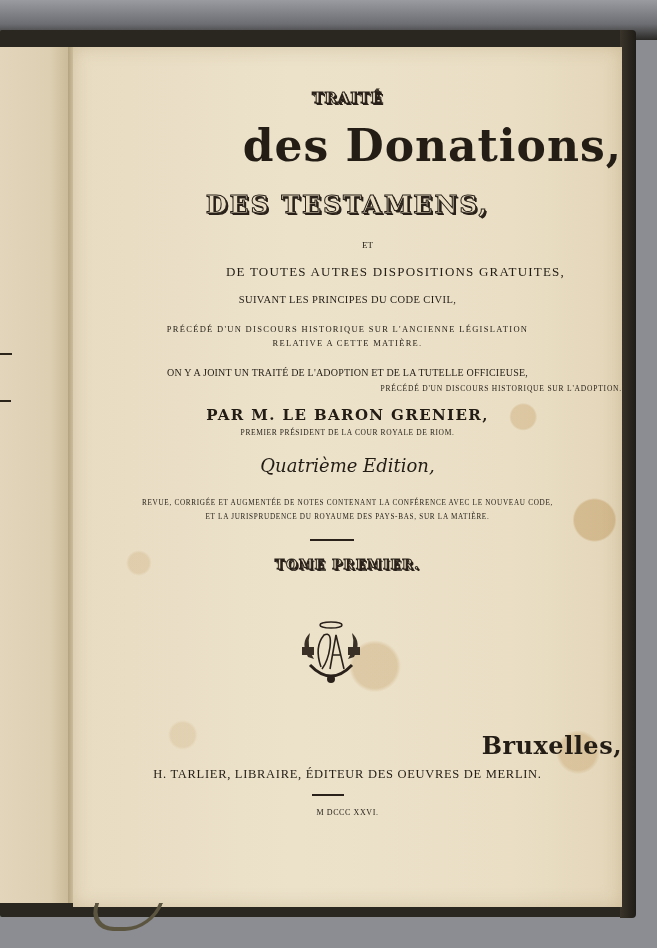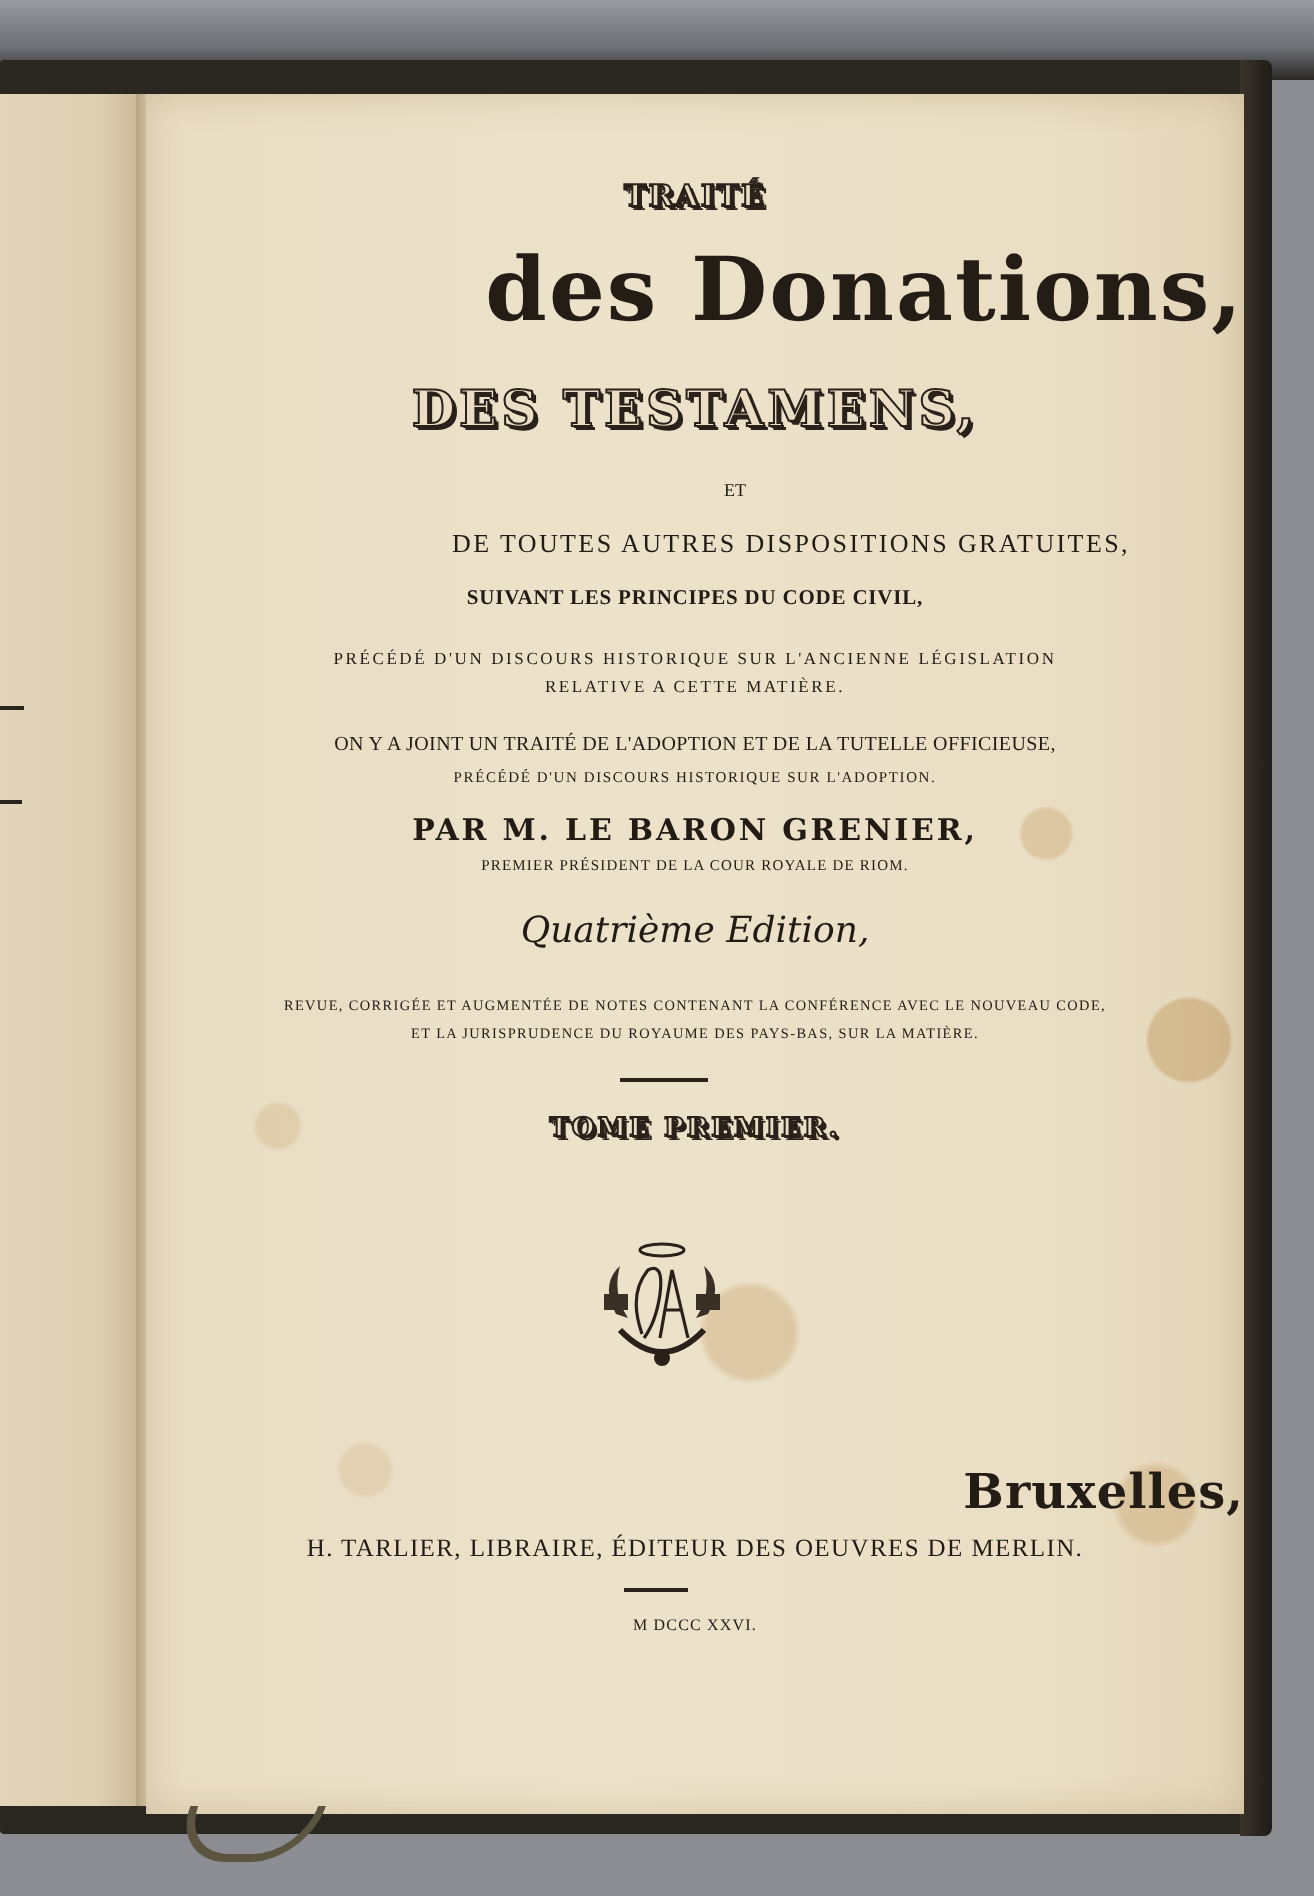--- a/index.html
+++ b/index.html
@@ -77,25 +77,25 @@
 <div class="gutter"></div>
 
 <div class="page"></div>
 <div class="ribbon"></div>
 
 <div class="tp shadowed" style="top:89px;font-size:15px;">TRAITÉ</div>
 <div class="tp blackletter" style="top:118px;font-size:44px;line-height:56px;">des Donations,</div>
 <div class="tp shadowed" style="top:190px;font-size:25px;letter-spacing:2px;">DES TESTAMENS,</div>
 <div class="tp" style="top:240px;font-size:9px;padding-left:20px;">ET</div>
 <div class="tp caps" style="top:264px;font-size:13px;letter-spacing:1.2px;padding-left:48px;">DE TOUTES AUTRES DISPOSITIONS GRATUITES,</div>
-<div class="tp caps" style="top:294px;font-size:10.5px;letter-spacing:0.4px;font-weight:bold;">SUIVANT LES PRINCIPES DU CODE CIVIL,</div>
+<div class="tp caps" style="top:294px;font-size:10.5px;letter-spacing:0.4px;">SUIVANT LES PRINCIPES DU CODE CIVIL,</div>
 <div class="tp sc" style="top:324px;font-size:8.5px;">PRÉCÉDÉ D'UN DISCOURS HISTORIQUE SUR L'ANCIENNE LÉGISLATION</div>
 <div class="tp sc" style="top:338px;font-size:8.5px;">RELATIVE A CETTE MATIÈRE.</div>
 <div class="tp caps" style="top:367px;font-size:10px;letter-spacing:0.2px;">ON Y A JOINT UN TRAITÉ DE L'ADOPTION ET DE LA TUTELLE OFFICIEUSE,</div>
-<div class="tp sc" style="top:384px;font-size:7.5px;letter-spacing:0.8px;">PRÉCÉDÉ D'UN DISCOURS HISTORIQUE SUR L'ADOPTION.</div>
+<div class="tp sc" style="top:384px;font-size:7.5px;letter-spacing:0.8px;text-align:right;">PRÉCÉDÉ D'UN DISCOURS HISTORIQUE SUR L'ADOPTION.</div>
 <div class="tp" style="top:406px;font-size:15px;font-weight:bold;letter-spacing:1.4px;font-family:'DejaVu Serif',serif;">PAR M. LE BARON GRENIER,</div>
 <div class="tp sc" style="top:428px;font-size:7.5px;letter-spacing:0.6px;">PREMIER PRÉSIDENT DE LA COUR ROYALE DE RIOM.</div>
 <div class="tp" style="top:455px;font-size:18px;font-style:italic;font-family:'DejaVu Serif',serif;">Quatrième Edition,</div>
 <div class="tp sc" style="top:499px;font-size:7.2px;letter-spacing:0.7px;">REVUE, CORRIGÉE ET AUGMENTÉE DE NOTES CONTENANT LA CONFÉRENCE AVEC LE NOUVEAU CODE,</div>
 <div class="tp sc" style="top:513px;font-size:7.2px;letter-spacing:0.7px;">ET LA JURISPRUDENCE DU ROYAUME DES PAYS-BAS, SUR LA MATIÈRE.</div>
 <div class="rule" style="left:310px;top:539px;width:44px;"></div>
 <div class="tp shadowed" style="top:557px;font-size:13px;letter-spacing:1.5px;text-align:center;">TOME PREMIER.</div>
 
 <div class="ornament">
   <svg width="70" height="72" viewBox="0 0 70 72">

